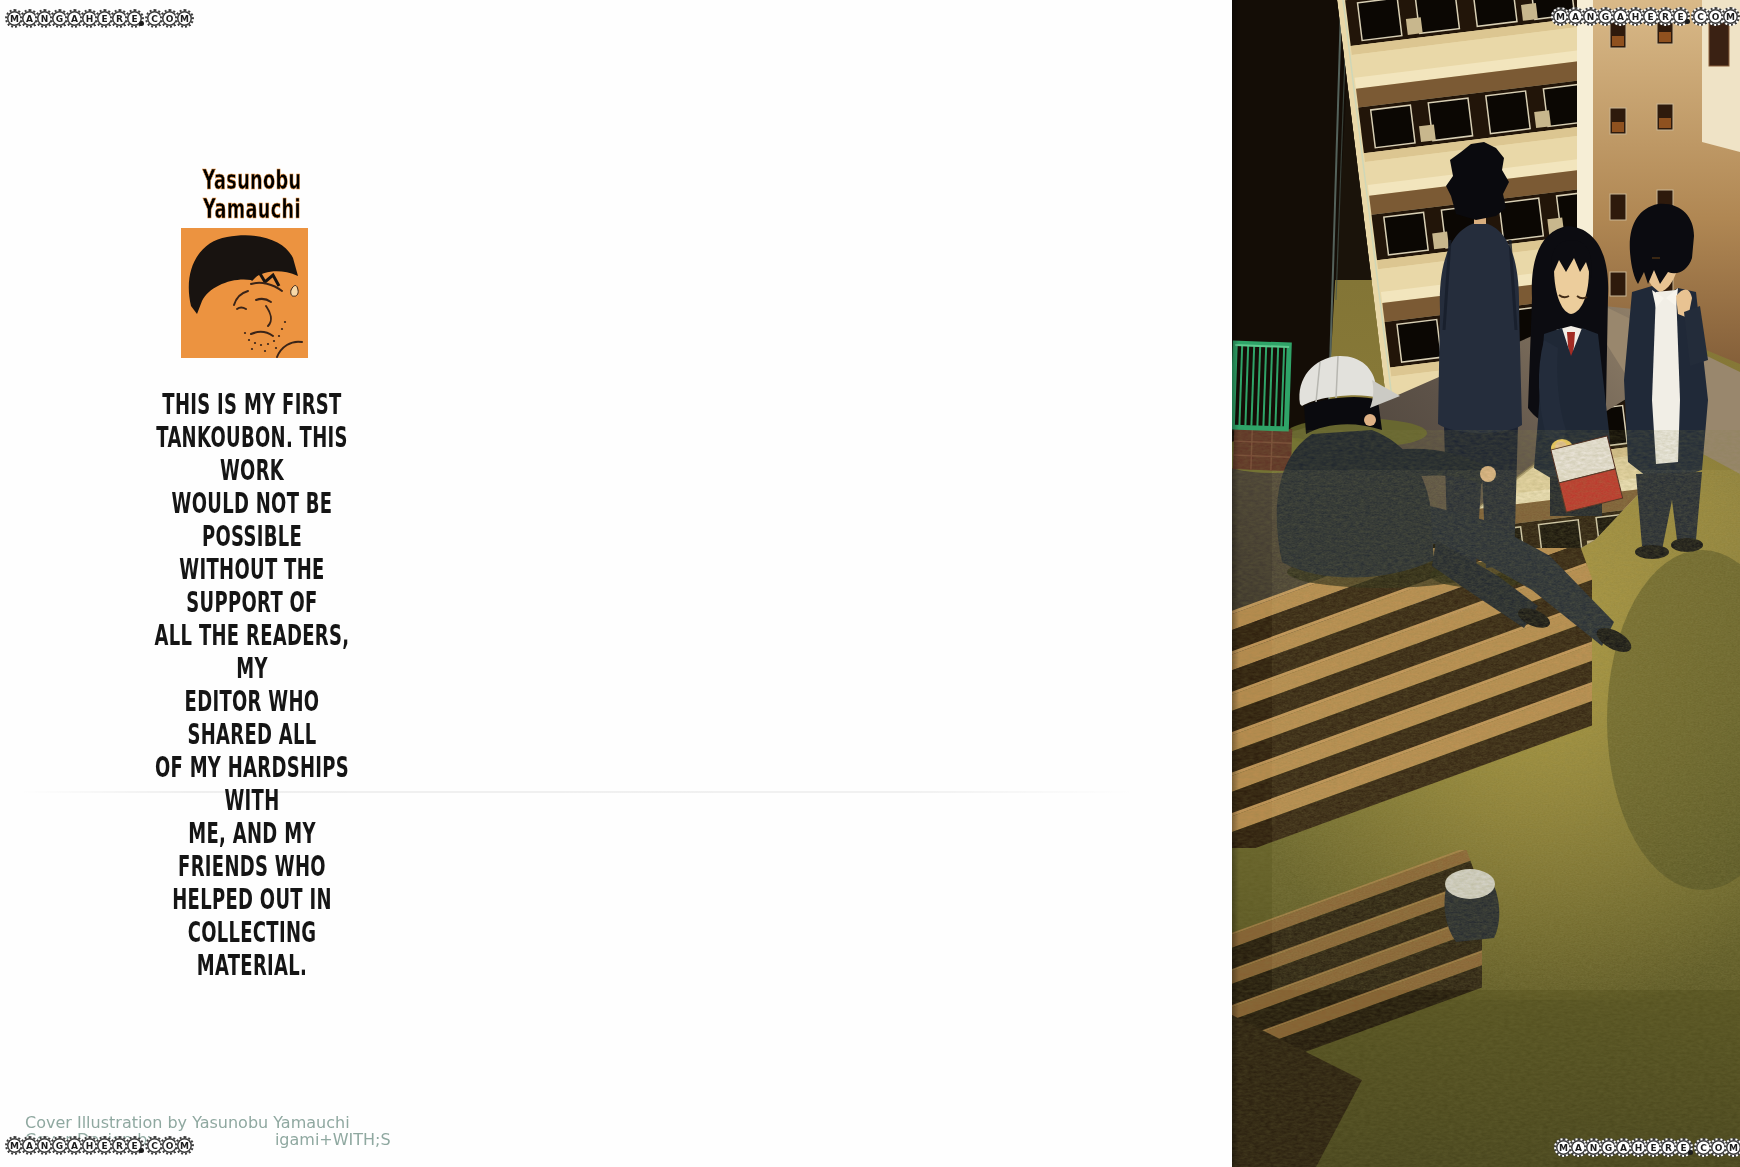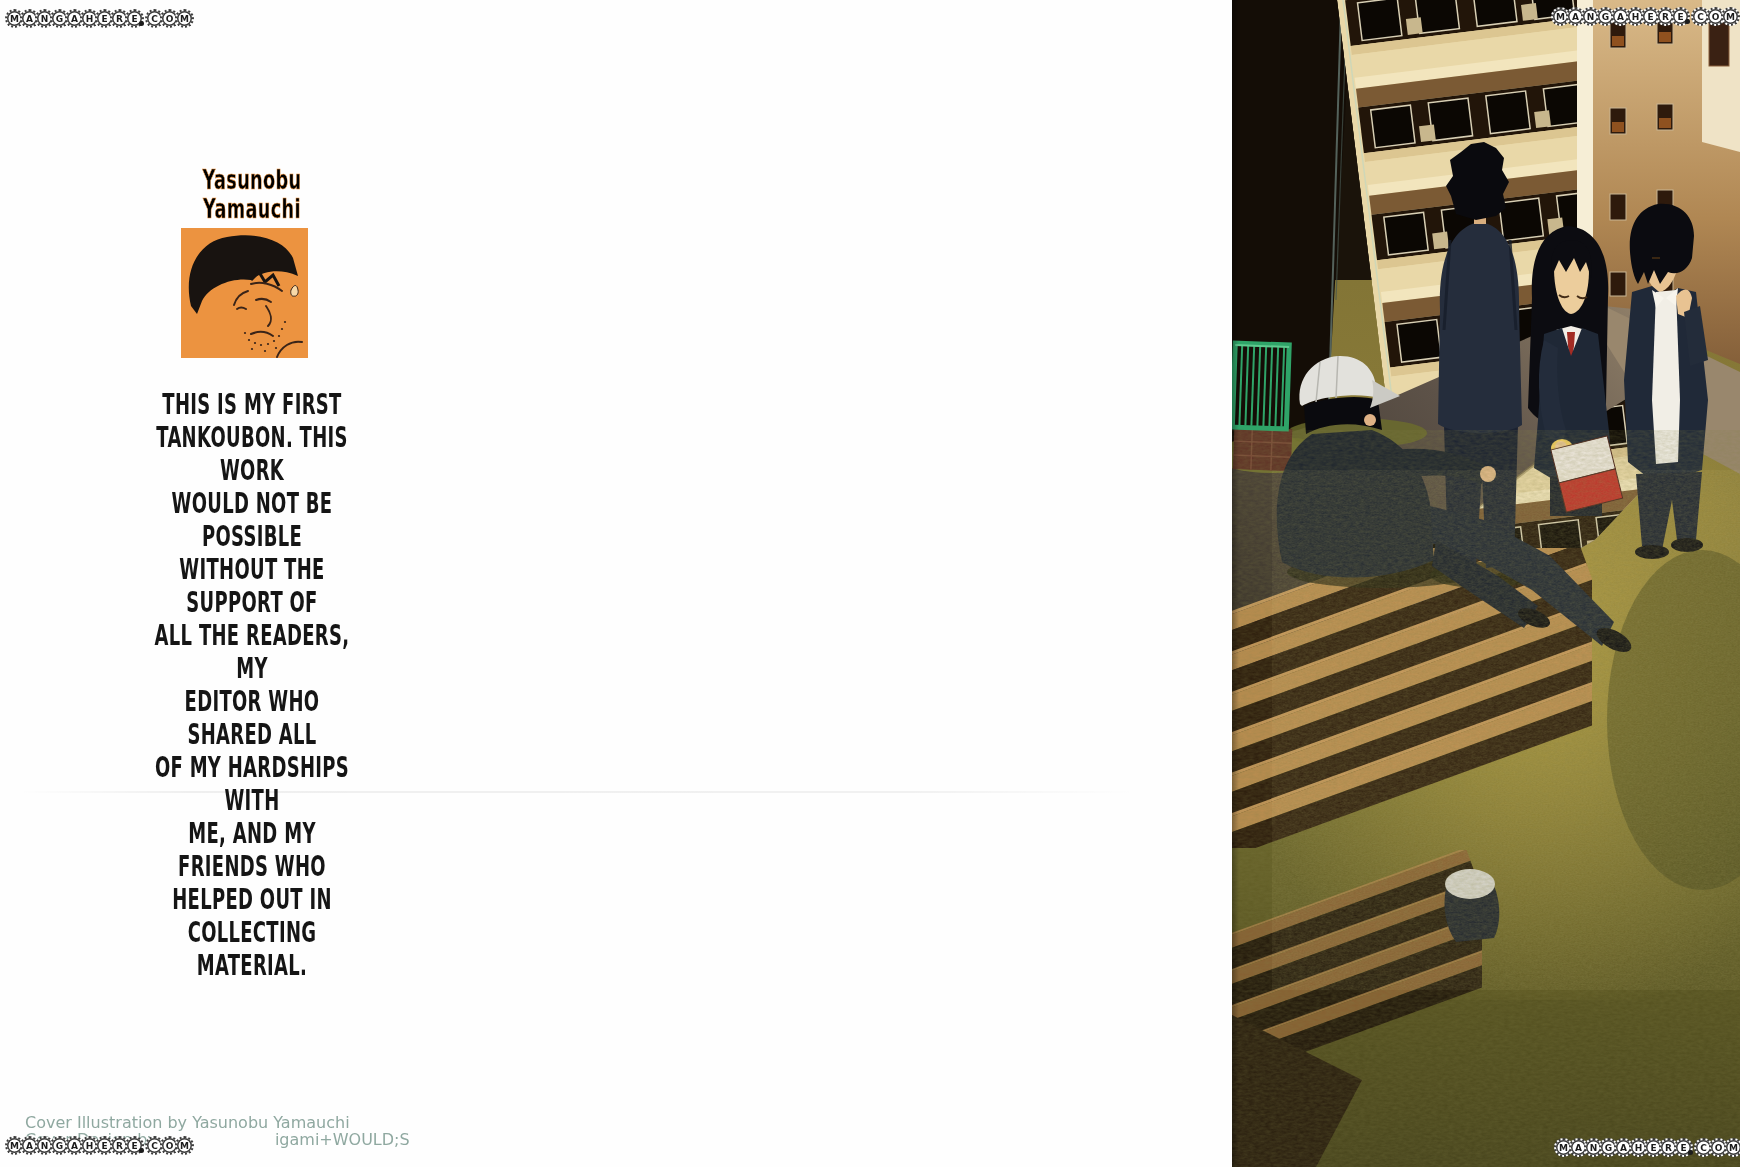--- a/index.html
+++ b/index.html
@@ -90,21 +90,21 @@
       <div class="note-line">ME, AND MY FRIENDS WHO</div>
       <div class="note-line">HELPED OUT IN</div>
       <div class="note-line">COLLECTING MATERIAL.</div>
     </div>
 
     <div class="crease"></div>
 
     <div class="credits">
       <div>Cover Illustration by Yasunobu Yamauchi</div>
       <div>
-        <span>Cover Design by</span><span class="frag">igami+WOULD;S</span>
+        <span>Cover Design by</span><span class="frag">igami+WITH;S</span>
       </div>
     </div>
   </div>
 
   <div class="page-right">
     <svg width="508" height="1167" viewBox="0 0 508 1167">
       <defs>
         <linearGradient id="grassGrad" x1="0" y1="0" x2="0" y2="1">
           <stop offset="0" stop-color="#837536"></stop>
             <stop offset=".25" stop-color="#8a7c38"></stop>

